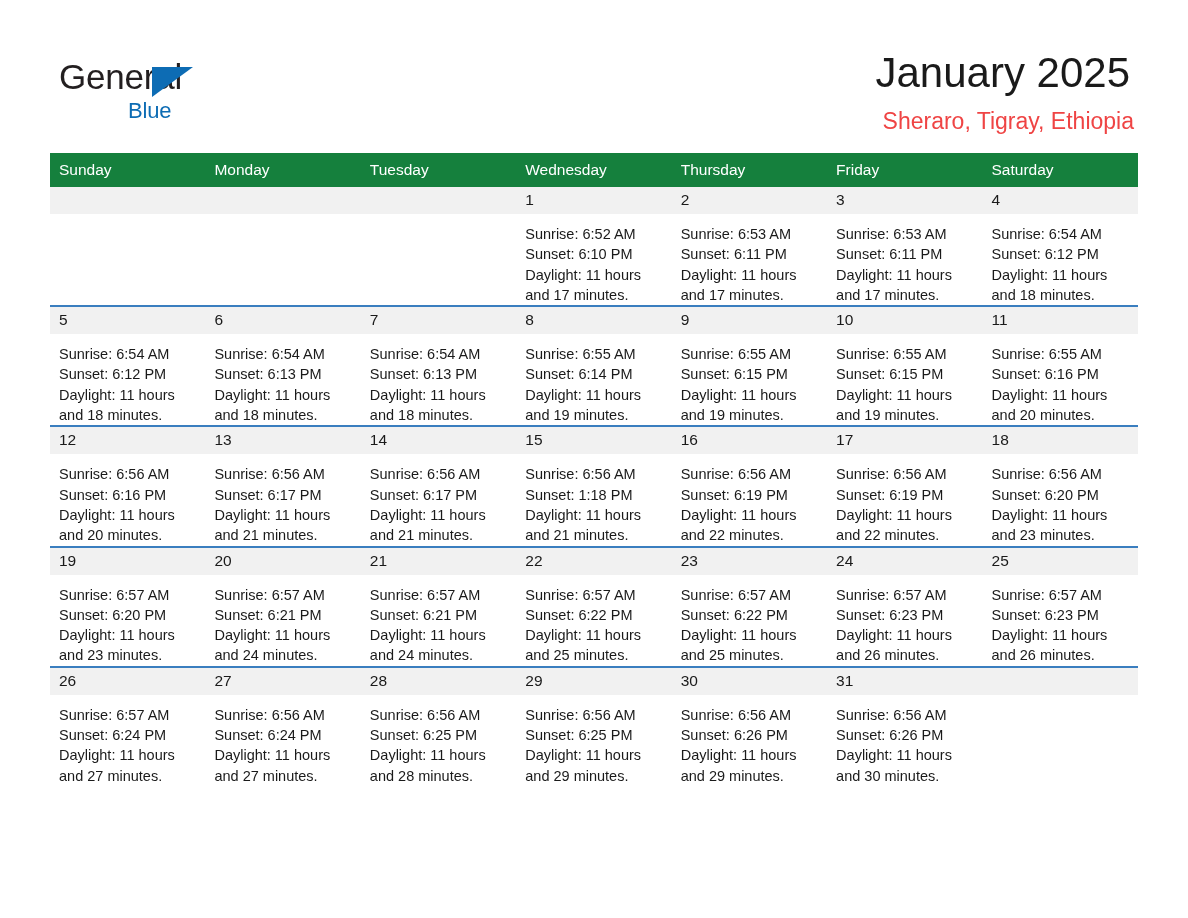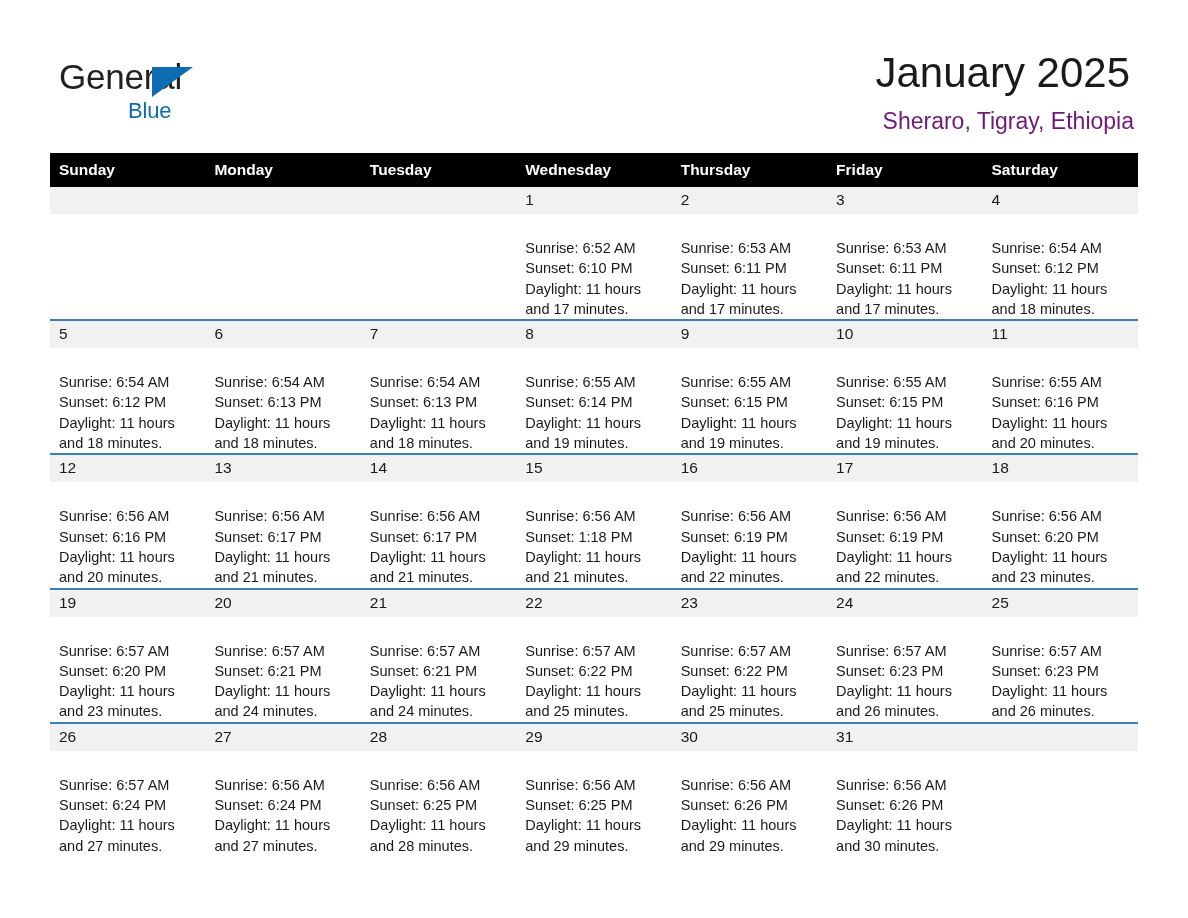--- a/index.html
+++ b/index.html
@@ -69,37 +69,37 @@
     font-size: 42px;
     font-weight: normal;
     color: #1a1a1a;
     line-height: 50px;
     margin: 4px;
     letter-spacing: 0px;
   }
   .location {
     font-size: 23px;
     font-weight: normal;
-    color: #701a75;
+    color: #ef4444;
     line-height: 30px;
     margin: 8px 0 0 8px;
   }
 
   
   .calendar {
     margin-top: 17px;
     width: 1088px;
     border-collapse: collapse;
     table-layout: fixed;
   }
   .calendar th {
-    background: #000000;
+    background: #15803d;
     color: #ffffff;
     font-size: 15.5px;
-    font-weight: bold;
+    font-weight: normal;
     text-align: left;
     padding: 8px 0 8px 9px;
     height: 16px;
     vertical-align: middle;
   }
   .calendar td {
     vertical-align: top;
     padding: 0;
     border-top: 2px solid #3a7ebf;
     height: 116px;
@@ -117,21 +117,21 @@
     font-size: 15.5px;
     color: #1a1a1a;
     padding: 5px 0 6px 9px;
     line-height: 16px;
     min-height: 16px;
   }
   .daynum.empty {
     color: transparent;
   }
   .info {
-    padding: 24px 0 0 9px;
+    padding: 10px 0 0 9px;
     font-size: 14.5px;
     line-height: 20.3px;
     color: #1a1a1a;
   }
   .info div { white-space: nowrap; }
 </style>
 </head>
 <body>
 
 <div class="page">

